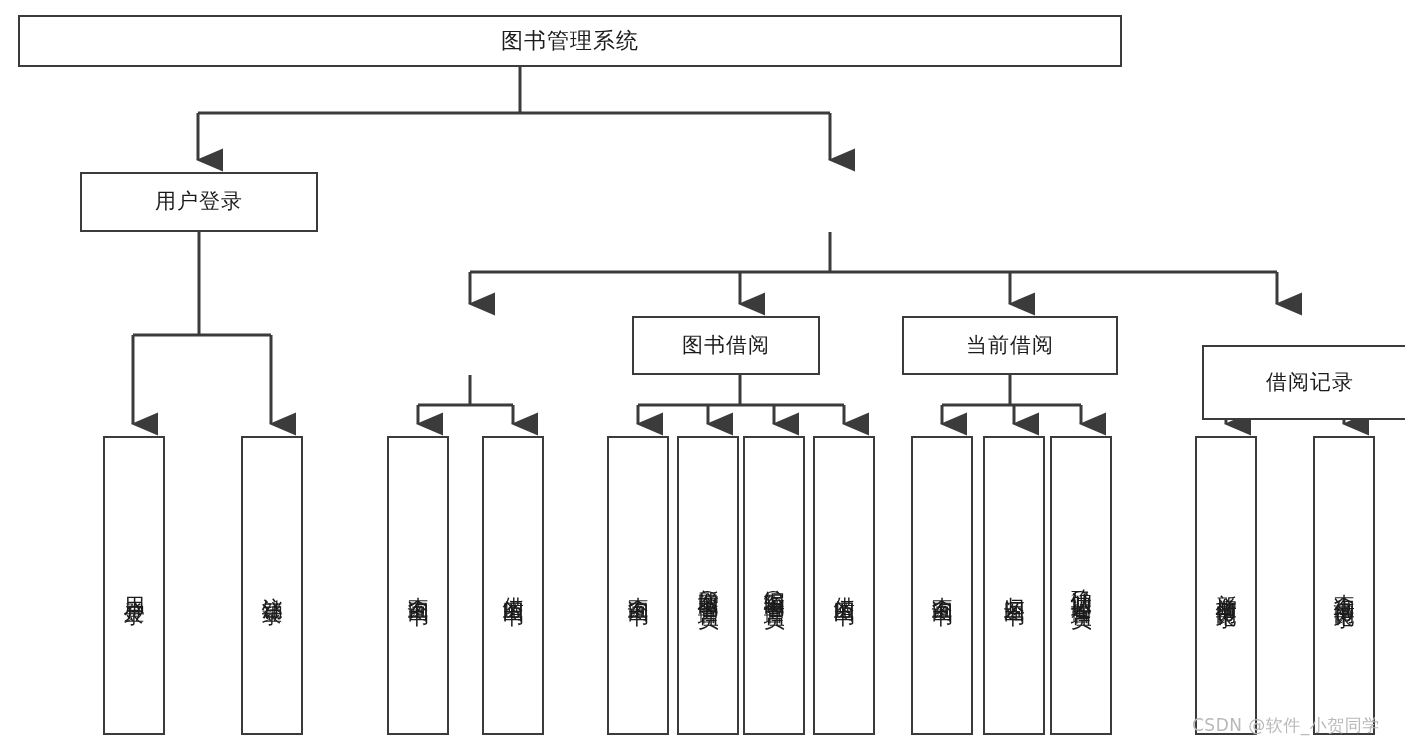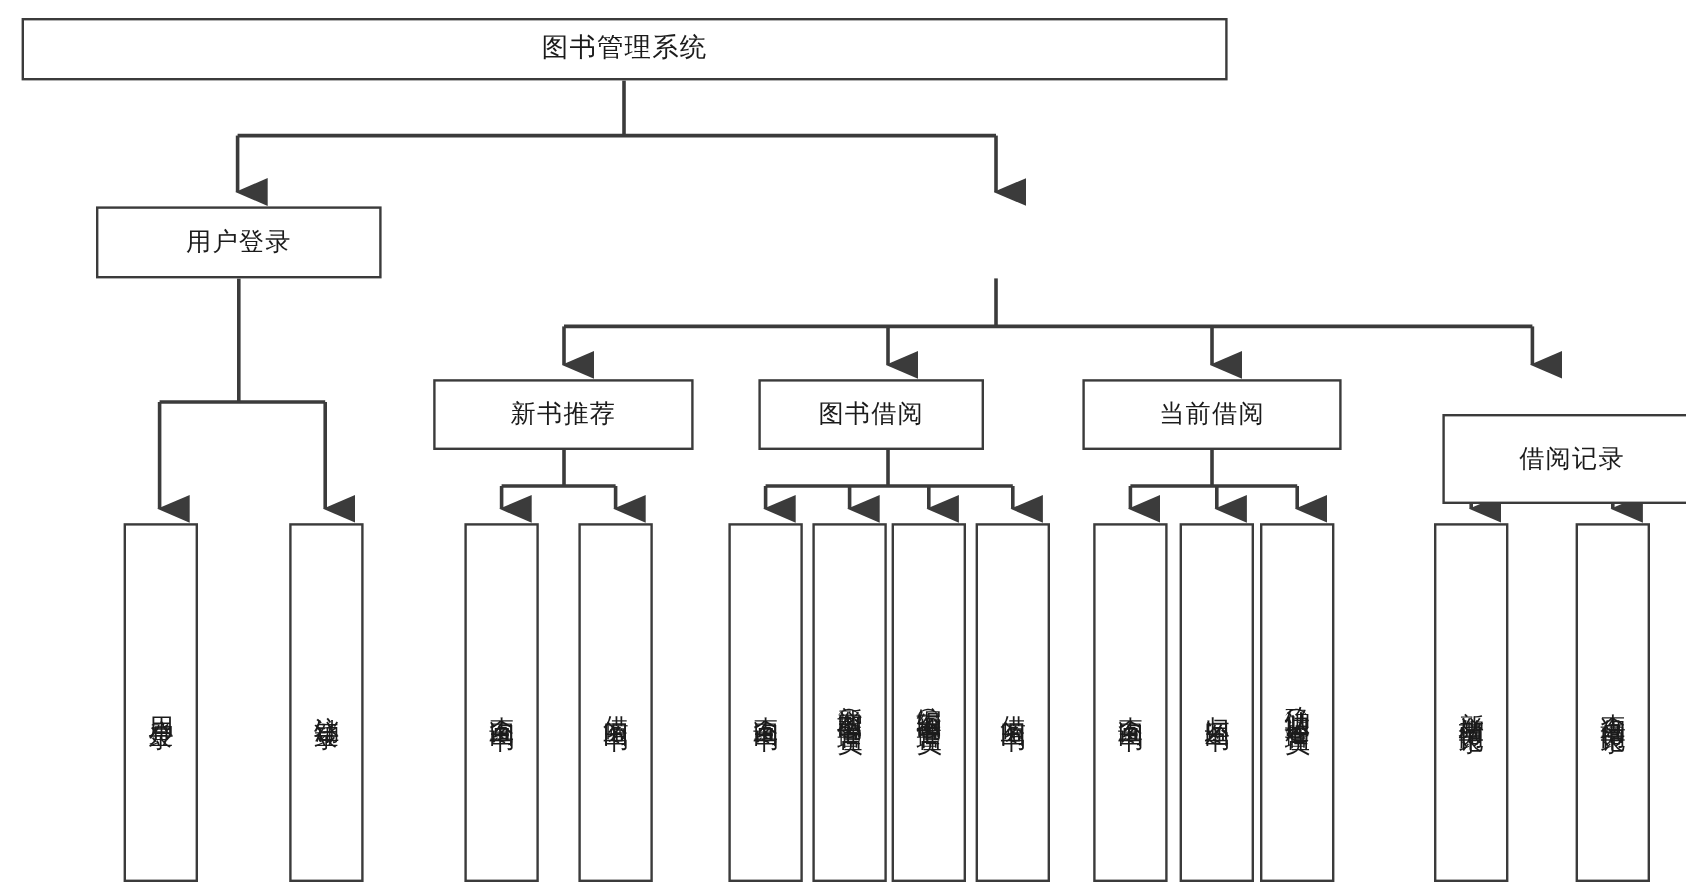--- a/index.html
+++ b/index.html
@@ -121,31 +121,28 @@
       <path d="M 1014 405 L 1014 424" marker-end="url(#arrowdown)"></path>
       <path d="M 1081 405 L 1081 424" marker-end="url(#arrowdown)"></path>
 
       <path d="M 1277 375 L 1277 405"></path>
       <path d="M 1226 405 L 1344 405"></path>
       <path d="M 1226 405 L 1226 424" marker-end="url(#arrowdown)"></path>
       <path d="M 1344 405 L 1344 424" marker-end="url(#arrowdown)"></path>
     </g>
   </svg>
 
-  <div class="node h root" style="left:18px; top:15px; width:1005px; height:52px;">
+  <div class="node h root" style="left:18px; top:15px; width:1104px; height:52px;">
     <span class="label">图书管理系统</span>
   </div>
 
   <div class="node h" style="left:80px; top:172px; width:238px; height:60px;">
     <span class="label">用户登录</span>
   </div>
 
-  <div class="node h" style="left:361px; top:316px; width:217px; height:59px;">
-    <span class="label">新书推荐</span>
-  </div>
   <div class="node h" style="left:632px; top:316px; width:188px; height:59px;">
     <span class="label">图书借阅</span>
   </div>
   <div class="node h" style="left:902px; top:316px; width:216px; height:59px;text-align:center;">
     <span class="label">当前借阅</span>
   </div>
   <div class="node h" style="left:1202px; top:316px; width:216px; height:75px;margin-top:29px;">
     <span class="label">借阅记录</span>
   </div>
 
@@ -182,14 +179,15 @@
   <div class="node v" style="left:1050px; top:436px; width:62px; height:299px;">
     <span class="label">确认归还（管理员）</span>
   </div>
   <div class="node v" style="left:1195px; top:436px; width:62px; height:299px;">
     <span class="label">新增借阅记录</span>
   </div>
   <div class="node v" style="left:1313px; top:436px; width:62px; height:299px;">
     <span class="label">查询借阅记录</span>
   </div>
 
+  <div class="watermark" style="left:1192px; top:714px;">CSDN @软件_小贺同学</div>
 
 </div>
 
 </body></html>

